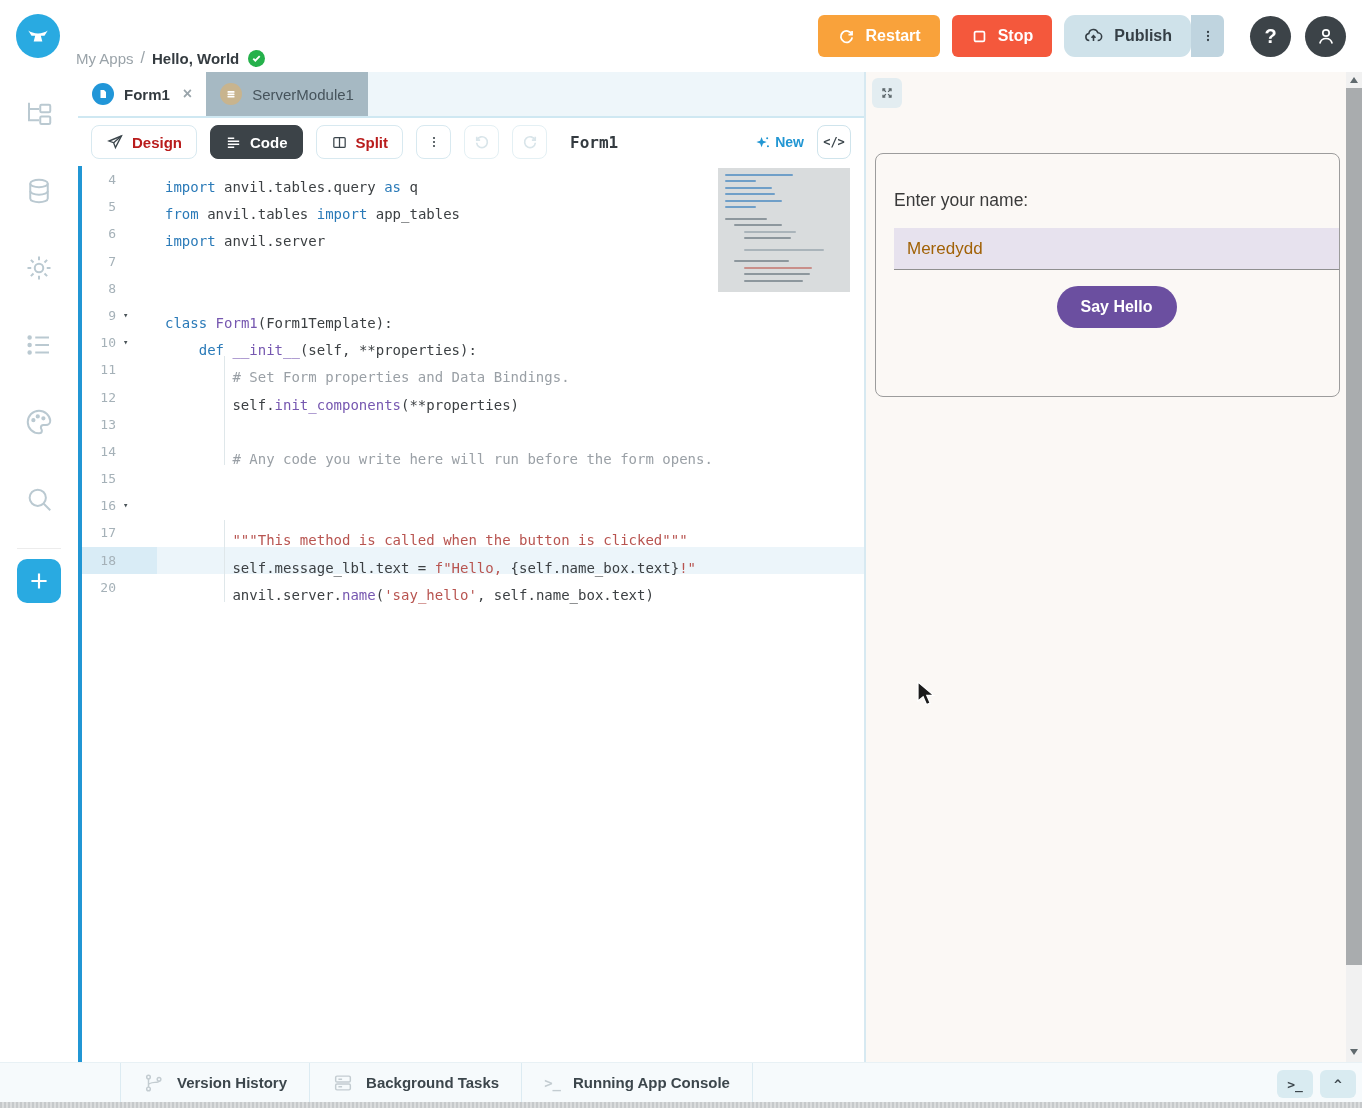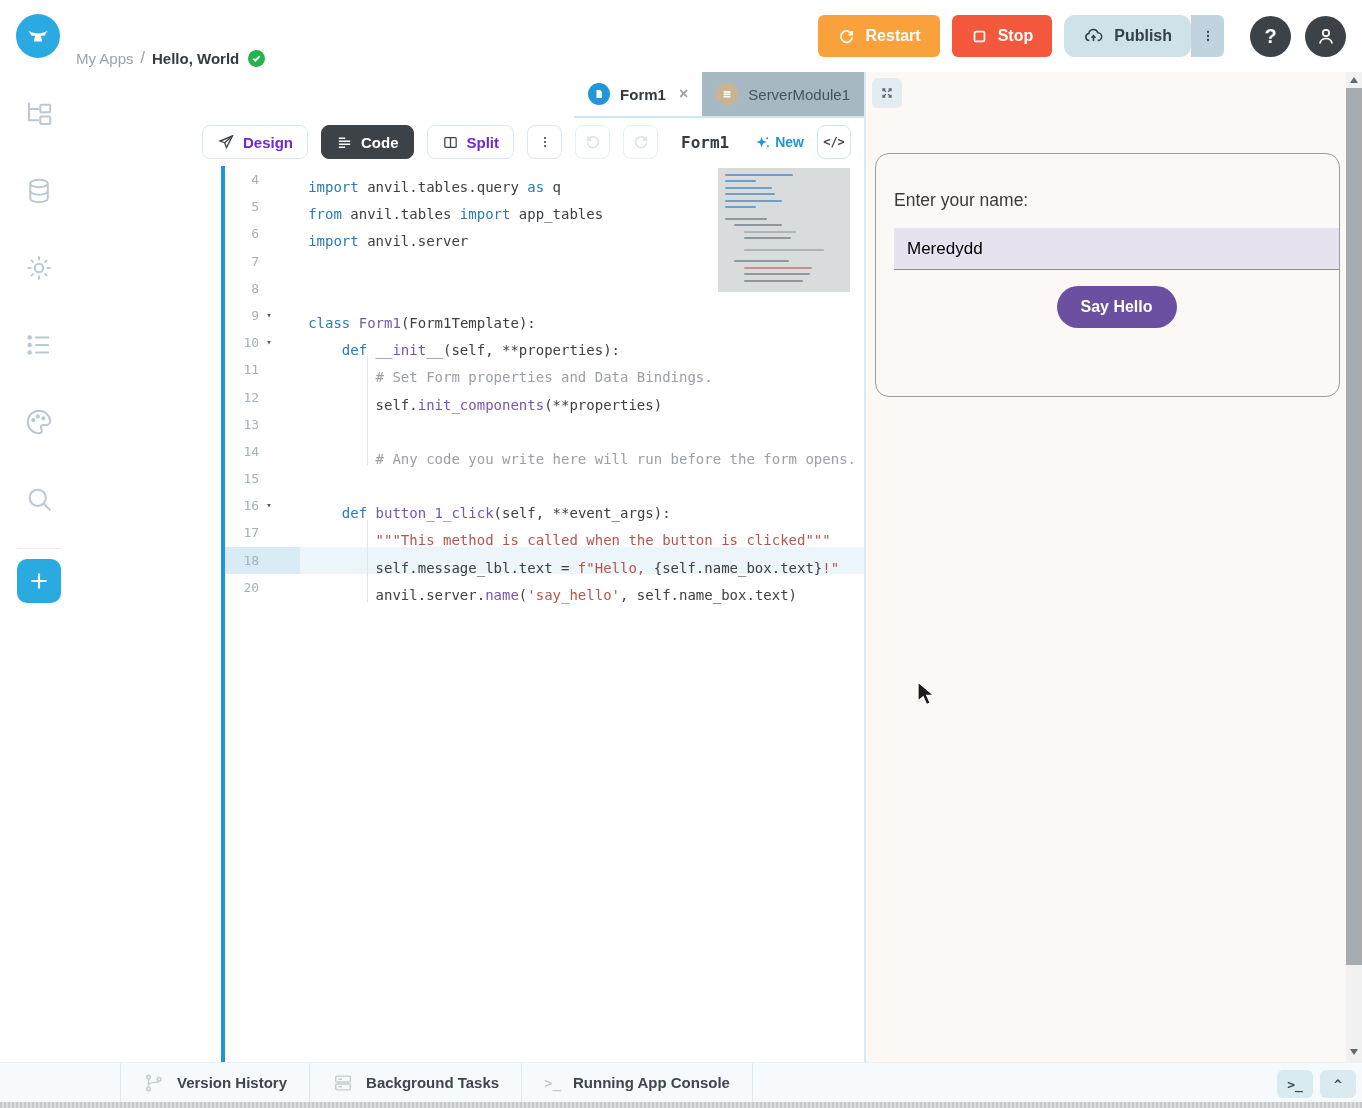--- a/index.html
+++ b/index.html
@@ -26,32 +26,32 @@
   .help-btn { margin-left:26px; }
   .avatar-btn { margin-left:14px; }
 
   
   .sidebar { position:absolute; left:0; top:72px; width:78px; height:990px; background:#fff; display:flex; flex-direction:column; align-items:center; padding-top:20px; z-index:4; }
   .side-ic { width:44px; height:44px; display:flex; align-items:center; justify-content:center; margin-bottom:33px; cursor:pointer; background:none; border:none; }
   .side-divider { width:44px; border-top:1px solid #ececec; margin:-6px 0 10px 0; }
   .add-btn { width:44px; height:44px; border-radius:10px; background:var(--brand,#29aae1); border:none; display:flex; align-items:center; justify-content:center; cursor:pointer; }
 
   
-  .editor-col { position:absolute; left:78px; top:72px; width:786px; height:990px; display:flex; flex-direction:column;align-items:flex-end; }
+  .editor-col { position:absolute; left:78px; top:72px; width:786px; height:990px; display:flex; flex-direction:column; }
   .tabstrip { height:46px; background:#eef6fa; border-bottom:2px solid #cfe8f2; display:flex; align-items:stretch; }
   .tab { display:flex; align-items:center; gap:10px; padding:0 14px; font-size:15px; cursor:pointer; }
   .tab.active { background:#fff; font-weight:bold; color:#343b40; }
   .tab.inactive { background:#a6b9c3; color:#46545c; }
   .tab-ic { width:22px; height:22px; border-radius:50%; display:flex; align-items:center; justify-content:center; }
   .tab-ic.form { background:#2196d8; }
   .tab-ic.server { background:#c8b48e; }
   .tab-close { color:#9aa5ab; font-size:16px; margin-left:3px; cursor:pointer; }
 
   .toolbar { height:48px; background:#fff; display:flex; align-items:center; padding:0 13px; gap:13px; }
-  .t-btn { height:34px; border-radius:8px; border:1.5px solid #d8e9f0; background:#fff; color:#6d28d9; font-weight:bold; font-size:15px; font-family:inherit; display:inline-flex; align-items:center; gap:8px; padding:0 14px; cursor:pointer; }
+  .t-btn { height:34px; border-radius:8px; border:1.5px solid #d8e9f0; background:#fff; color:#b91c1c; font-weight:bold; font-size:15px; font-family:inherit; display:inline-flex; align-items:center; gap:8px; padding:0 14px; cursor:pointer; }
   .t-btn.dark { background:#3c4348; border-color:#3c4348; color:#fff; }
   .t-ibtn { width:35px; padding:0; justify-content:center; }
   .t-ibtn.disabled { border-color:#e4f0f4; cursor:default; }
   .t-title { font-family:"DejaVu Sans Mono", monospace; font-weight:bold; font-size:16px; color:#343b40; margin-left:10px; }
   .t-spacer { flex:1; }
   .new-link { display:flex; align-items:center; gap:5px; color:var(--accent,#2196d3); font-weight:bold; font-size:14px; background:none; border:none; cursor:pointer; font-family:inherit; }
   .code-toggle { width:34px; height:34px; border:1.5px solid #cfe4ec; border-radius:8px; background:#fff; font-family:"DejaVu Sans Mono", monospace; font-weight:bold; font-size:12px; color:#3c464c; display:flex; align-items:center; justify-content:center; cursor:pointer; }
 
   .editor-body { flex:1; background:#fff; border-left:4px solid var(--editoraccent,#2196d4); position:relative; overflow:hidden; font-family:"DejaVu Sans Mono", monospace; font-size:14px; }
   .crow { display:flex; height:27.2px; line-height:27.2px; }
@@ -75,23 +75,23 @@
   .mm-bar { height:2px; margin-top:1.5px; border-radius:1px; }
   .mm-kw { background:#6f9fc8; }
   .mm-tx { background:#8d979d; }
   .mm-cm { background:#aab4ba; }
   .mm-str { background:#c98f8a; }
 
   
   .panel-divider { position:absolute; left:864px; top:72px; width:2px; height:990px; background:#d7e9f1; }
   .right-panel { position:absolute; left:866px; top:72px; width:480px; height:990px; background:#fbf8f5; }
   .expand-btn { position:absolute; left:6px; top:6px; width:30px; height:30px; background:#e3edf1; border:none; border-radius:6px; display:flex; align-items:center; justify-content:center; cursor:pointer; }
-  .app-card { position:absolute; left:9px; top:81px; width:465px; height:244px; border:1px solid #9c9c9c; border-radius:14px; padding:36px 0 0 18px; }
+  .app-card { position:absolute; left:9px; top:81px; width:465px; height:244px; border:1px solid #9c9c9c; border-radius:8px; padding:36px 0 0 18px; }
   .prompt { font-size:17.5px; color:#3a3a3a; }
-  .name-input { display:block; width:100%; height:42px; margin-top:17px; background:#e7e2ee; border:none; border-bottom:1px solid #8f8f8f; padding:0 13px; font-size:17px; color:#000000; font-family:inherit; outline:none; }
+  .name-input { display:block; width:100%; height:42px; margin-top:17px; background:#e7e2ee; border:none; border-bottom:1px solid #8f8f8f; padding:0 13px; font-size:17px; color:#a16207; font-family:inherit; outline:none; }
   .btn-row { display:flex; justify-content:center; margin-top:16px; }
   .say-hello { width:120px; height:42px; border-radius:21px; background:var(--appbtn,#6b4fa0); color:#fff; font-weight:bold; font-size:16px; border:none; cursor:pointer; font-family:inherit; }
 
   
   .v-scroll { position:absolute; left:1346px; top:72px; width:16px; height:990px; background:#f1f1f1; }
   .v-arrow { position:absolute; left:0; width:16px; height:16px; display:flex; align-items:center; justify-content:center; cursor:pointer; }
   .tri-up { width:0; height:0; border-left:4px solid transparent; border-right:4px solid transparent; border-bottom:6px solid #606a6e; }
   .tri-down { width:0; height:0; border-left:4px solid transparent; border-right:4px solid transparent; border-top:6px solid #606a6e; }
   .v-thumb { position:absolute; left:0; top:16px; width:16px; height:877px; background:#a9acae; cursor:grab; }
 
@@ -385,21 +385,20 @@
             <span class="num">15</span>
             <span class="fold"></span>
           </div>
           <pre class="codeln"></pre>
         </div>
         <div class="crow">
           <div class="gut">
             <span class="num">16</span>
             <span class="fold">▾</span>
           </div>
-          <pre class="codeln"><span class="s-tx">    </span><span class="s-kw">def</span><span class="s-tx"> </span><span class="s-fn">button_1_click</span><span class="s-tx">(self, **event_args):</span></pre>
         </div>
         <div class="crow">
           <div class="gut">
             <span class="num">17</span>
             <span class="fold"></span>
           </div>
           <pre class="codeln"><span class="s-tx">        </span><span class="s-str">"""This method is called when the button is clicked"""</span></pre>
         </div>
         <div class="crow active">
           <div class="gut">

